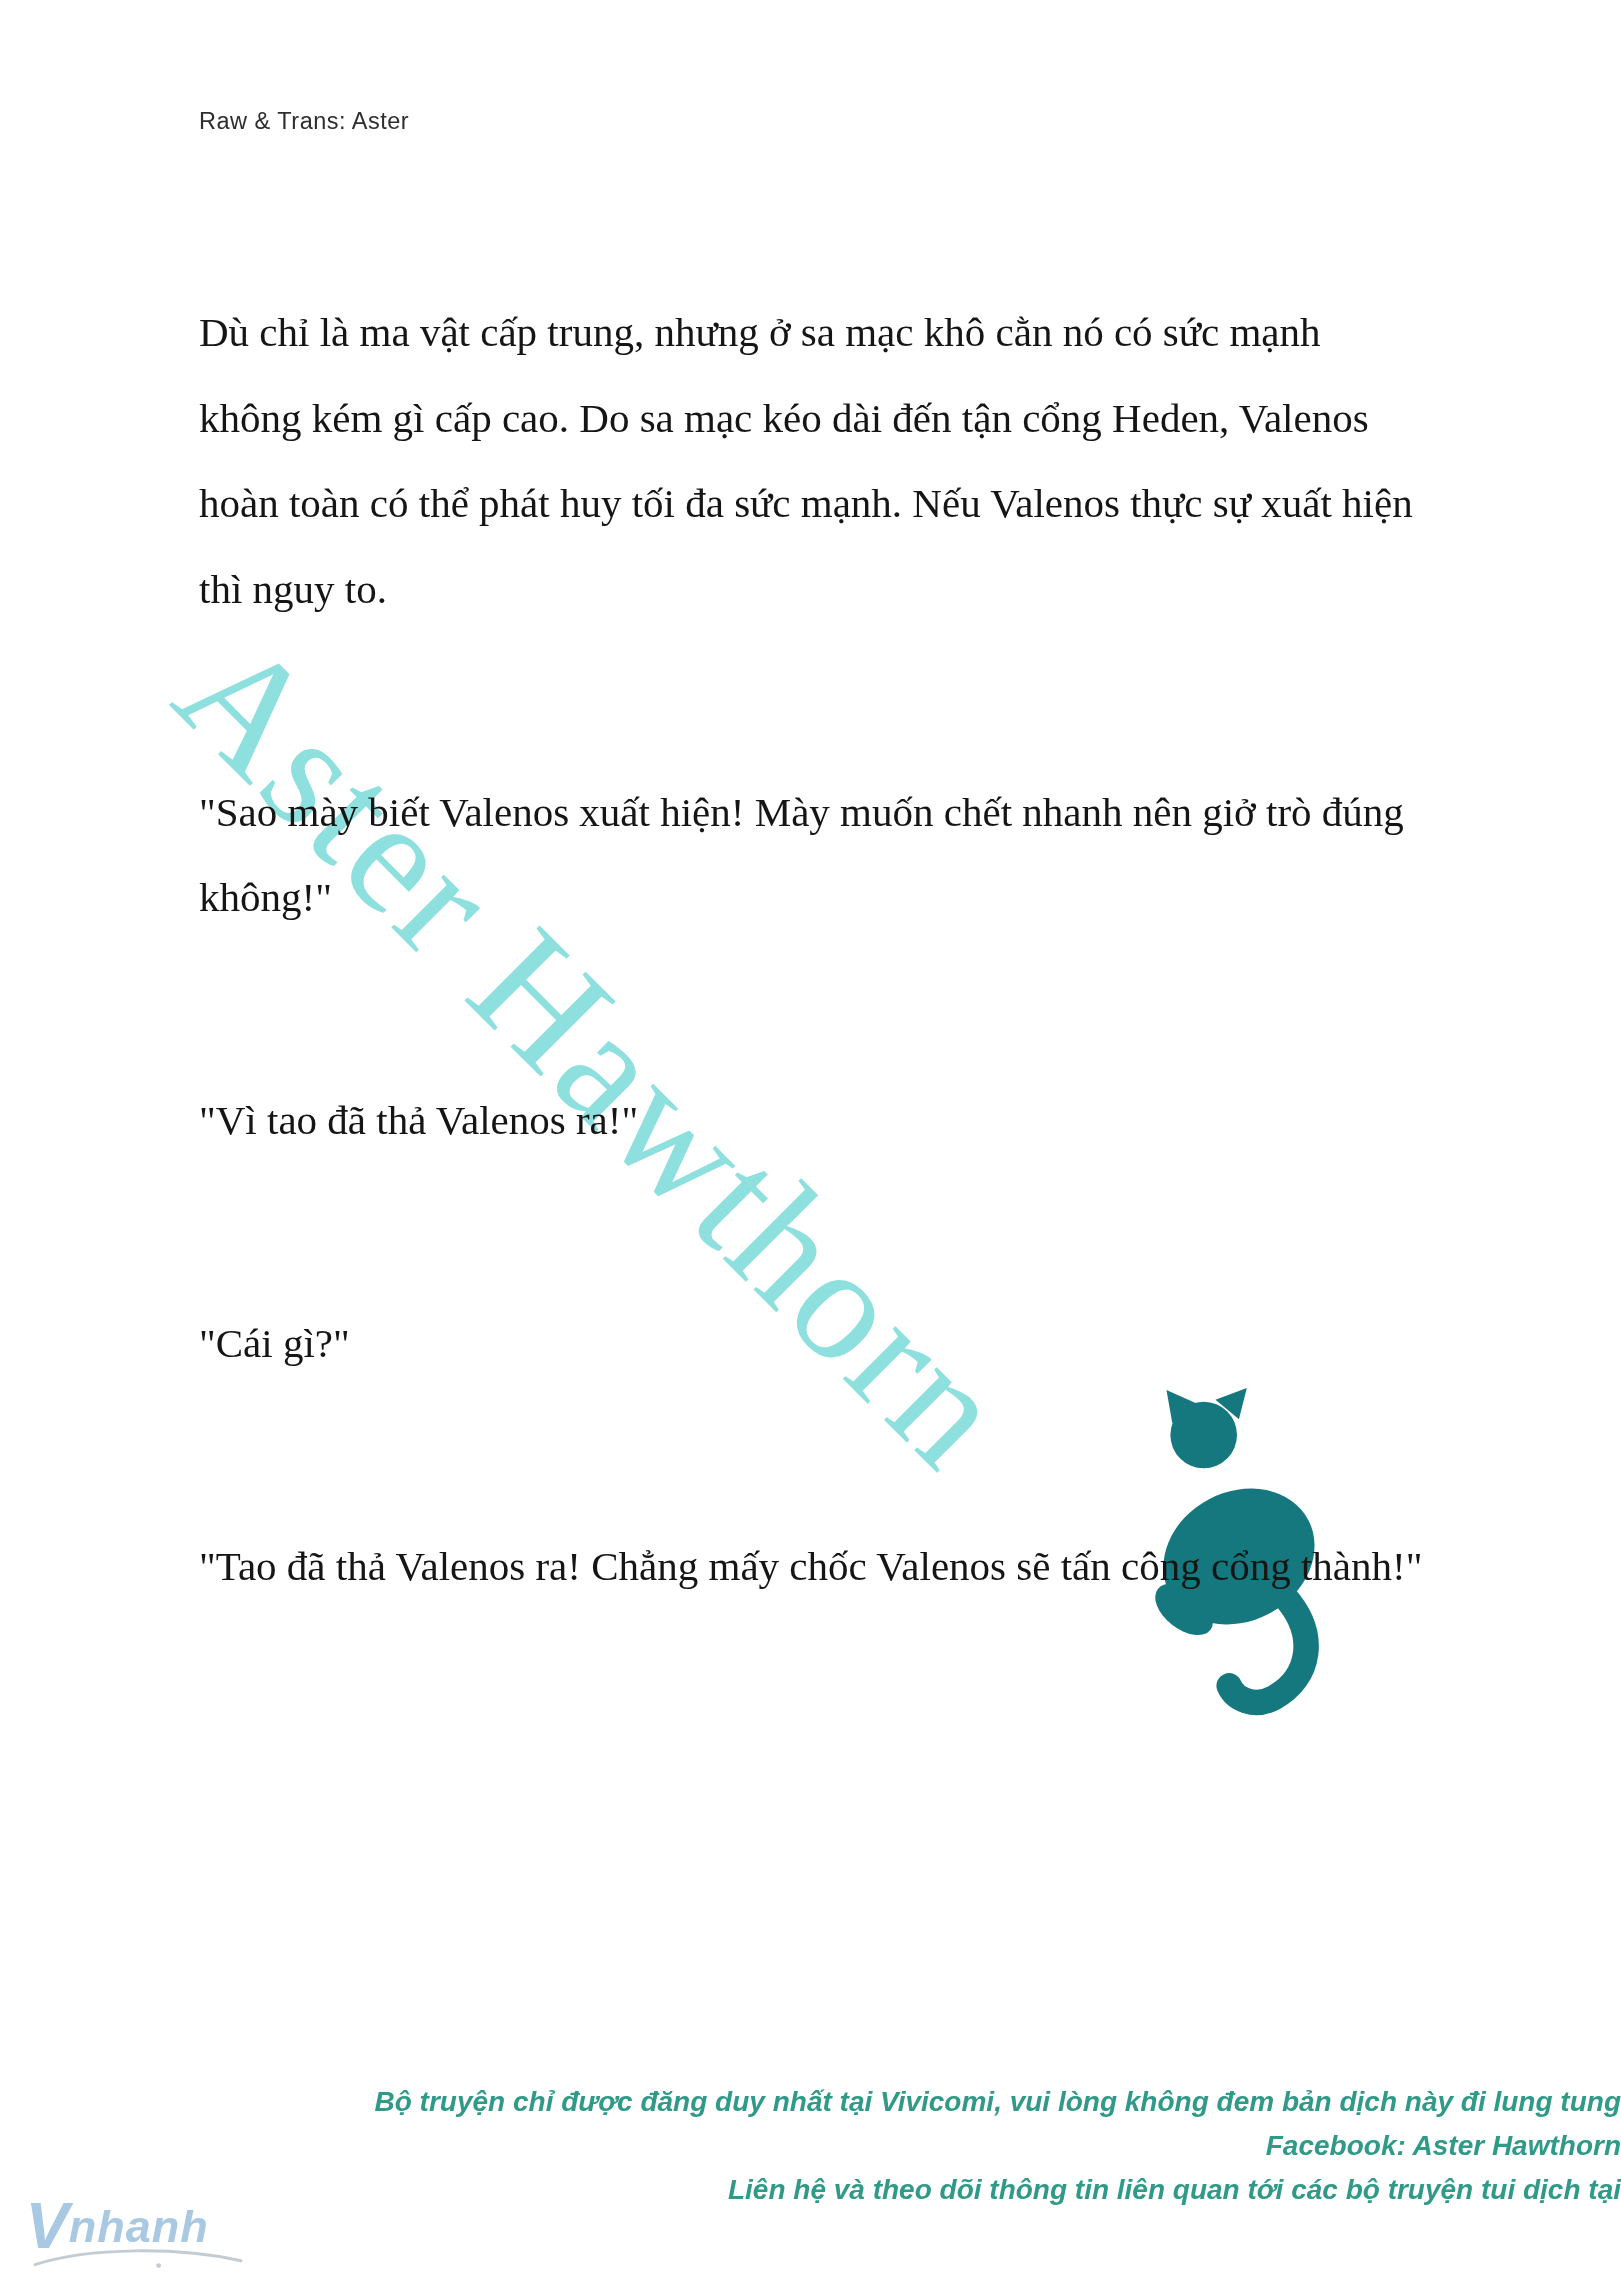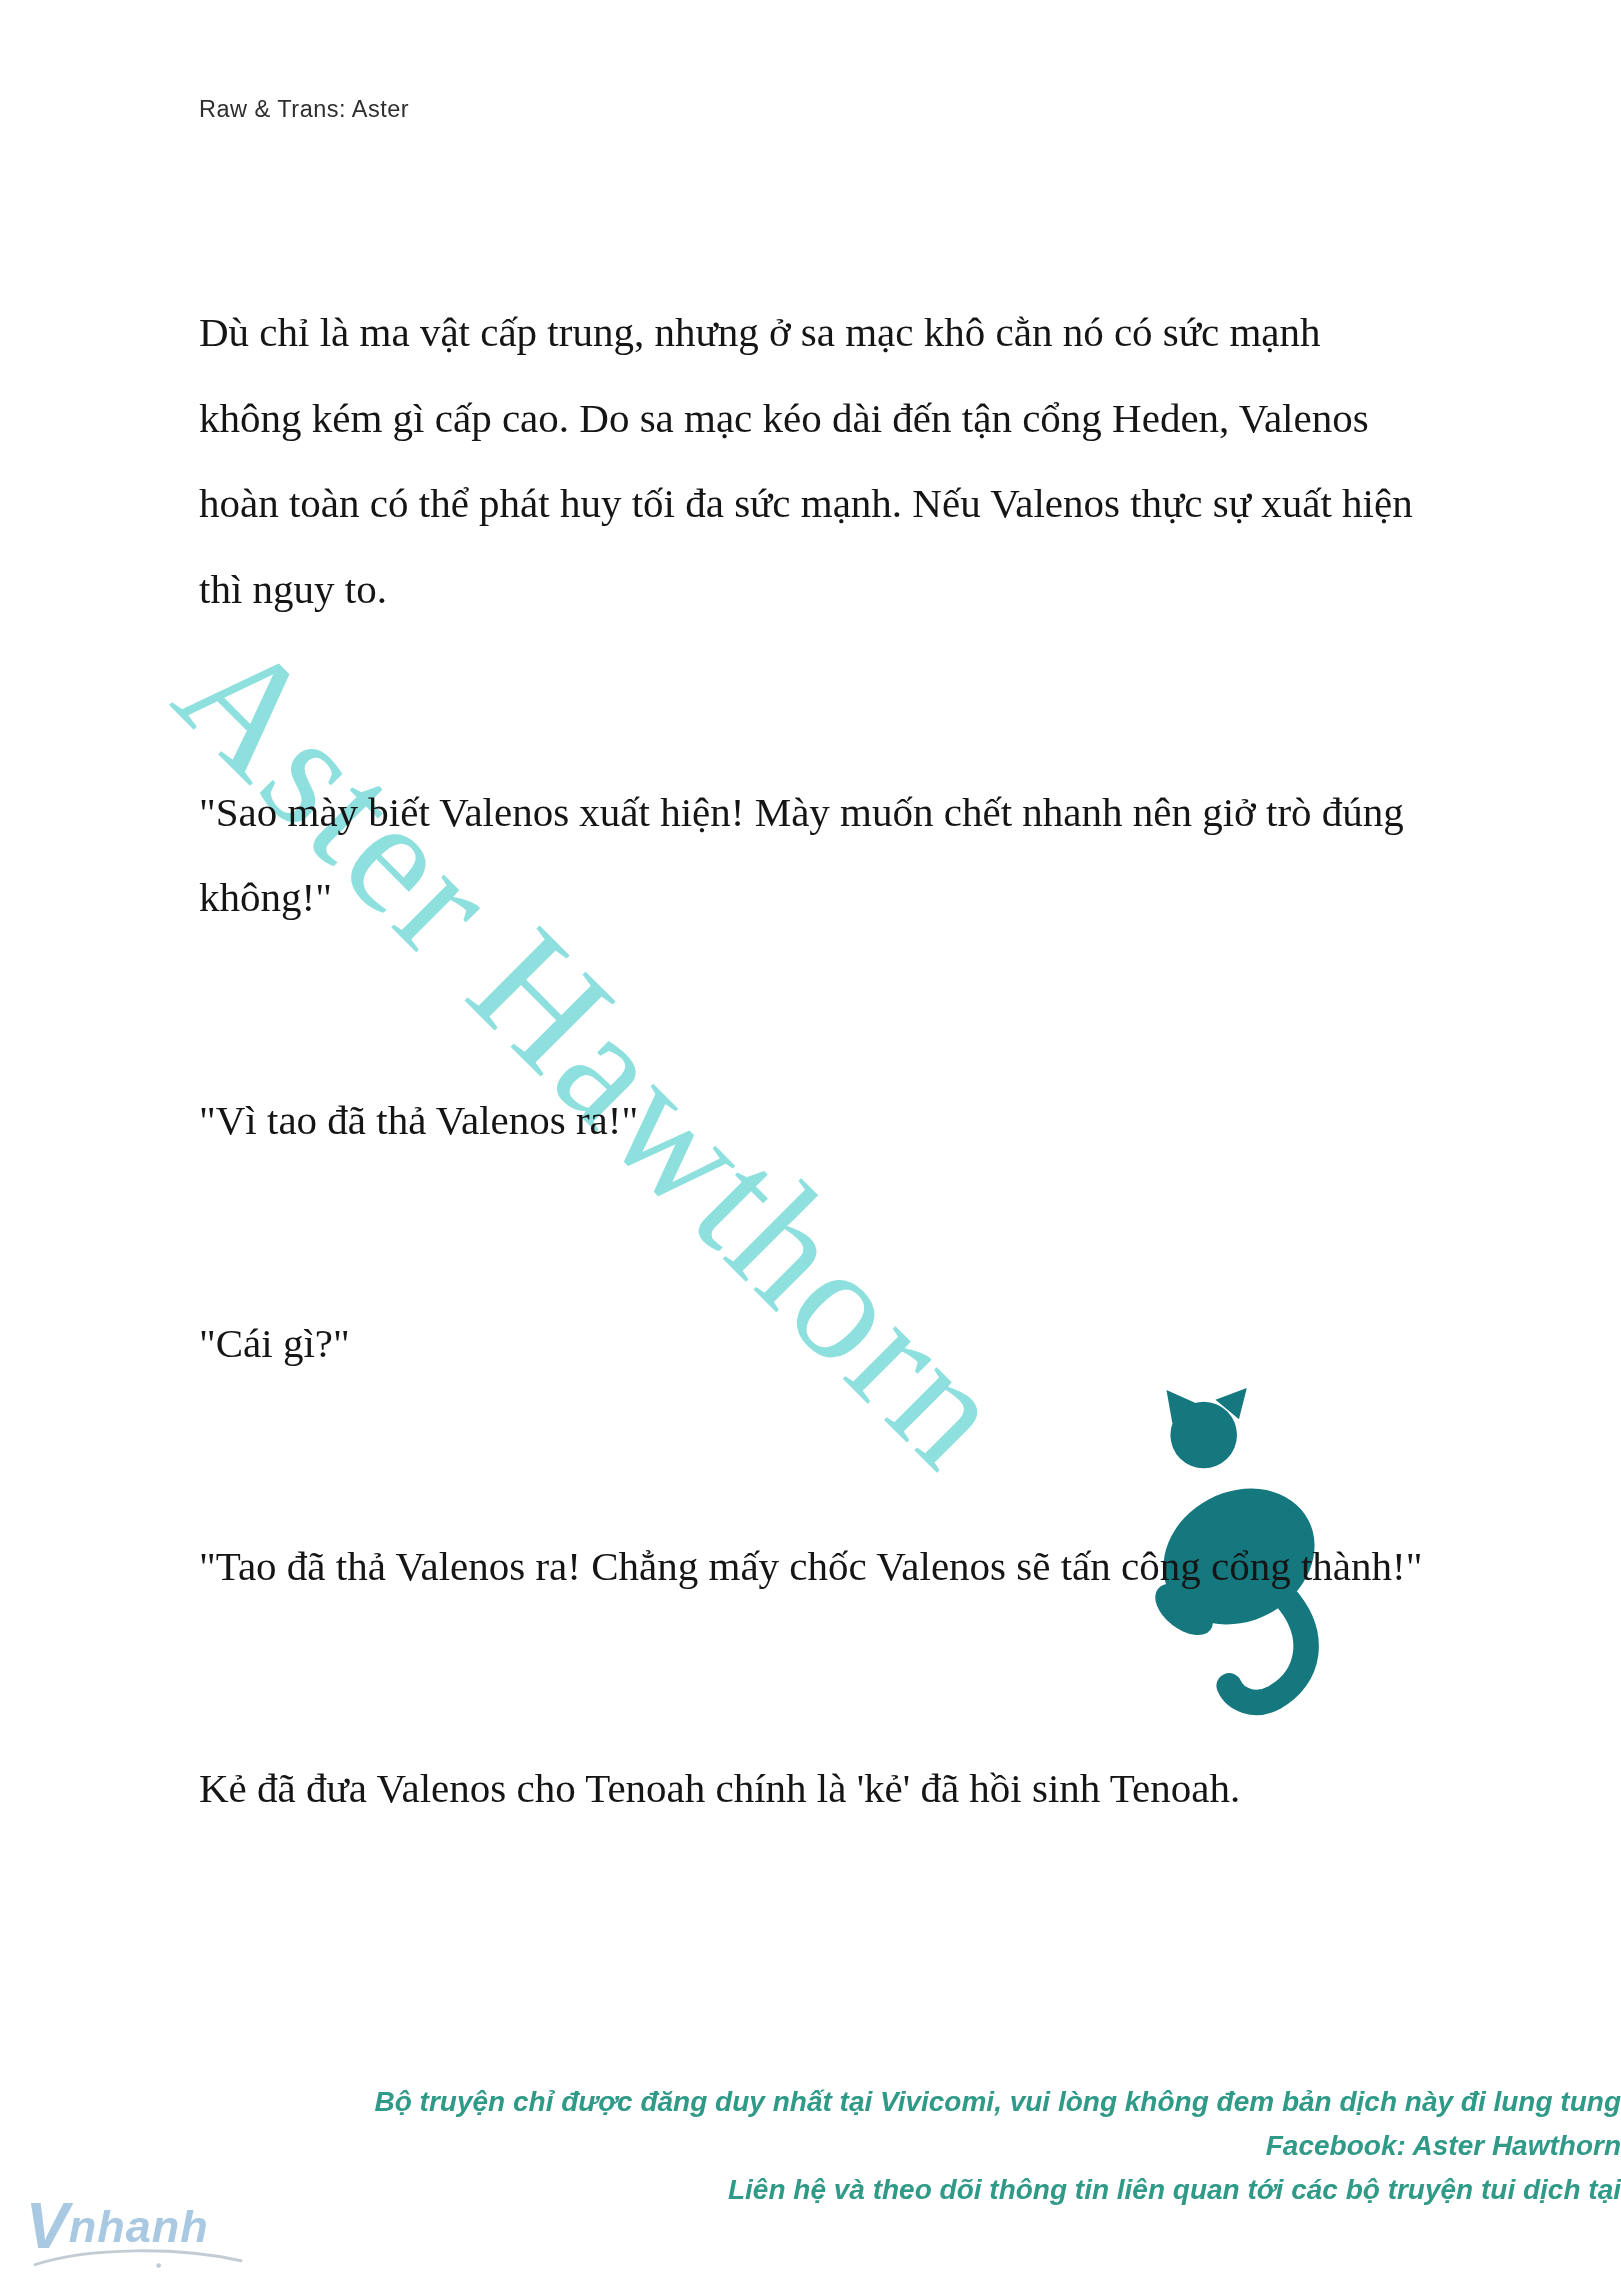--- a/index.html
+++ b/index.html
@@ -9,21 +9,21 @@
     height: 2293px;
     background: var(--background, #ffffff);
     position: relative;
     overflow: hidden;
     font-family: "Liberation Serif", serif;
   }
 
   .credit {
     position: absolute;
     left: 199px;
-    top: 96px;
+    top: 108px;
     font-family: "Liberation Sans", sans-serif;
     font-size: 23.5px;
     letter-spacing: 0.5px;
     color: var(--credit, #2e2e2e);
     z-index: 2;
   }
 
   .watermark {
     position: absolute;
     left: 272px;
@@ -121,21 +121,20 @@
     </g>
   </svg>
 </div>
 
 <div class="content">
   <p>Dù chỉ là ma vật cấp trung, nhưng ở sa mạc khô cằn nó có sức mạnh không kém gì cấp cao. Do sa mạc kéo dài đến tận cổng Heden, Valenos hoàn toàn có thể phát huy tối đa sức mạnh. Nếu Valenos thực sự xuất hiện thì nguy to.</p>
   <p>"Sao mày biết Valenos xuất hiện! Mày muốn chết nhanh nên giở trò đúng không!"</p>
   <p>"Vì tao đã thả Valenos ra!"</p>
   <p>"Cái gì?"</p>
   <p>"Tao đã thả Valenos ra! Chẳng mấy chốc Valenos sẽ tấn công cổng thành!"</p>
-  <p>Kẻ đã đưa Valenos cho Tenoah chính là 'kẻ' đã hồi sinh Tenoah.</p>
 </div>
 
 <div class="footer">
   <div>Bộ truyện chỉ được đăng duy nhất tại Vivicomi, vui lòng không đem bản dịch này đi lung tung</div>
   <div>Facebook: Aster Hawthorn</div>
   <div>Liên hệ và theo dõi thông tin liên quan tới các bộ truyện tui dịch tại</div>
 </div>
 
 <div class="logo">
   <span class="initial">V</span><span class="rest">nhanh</span>

